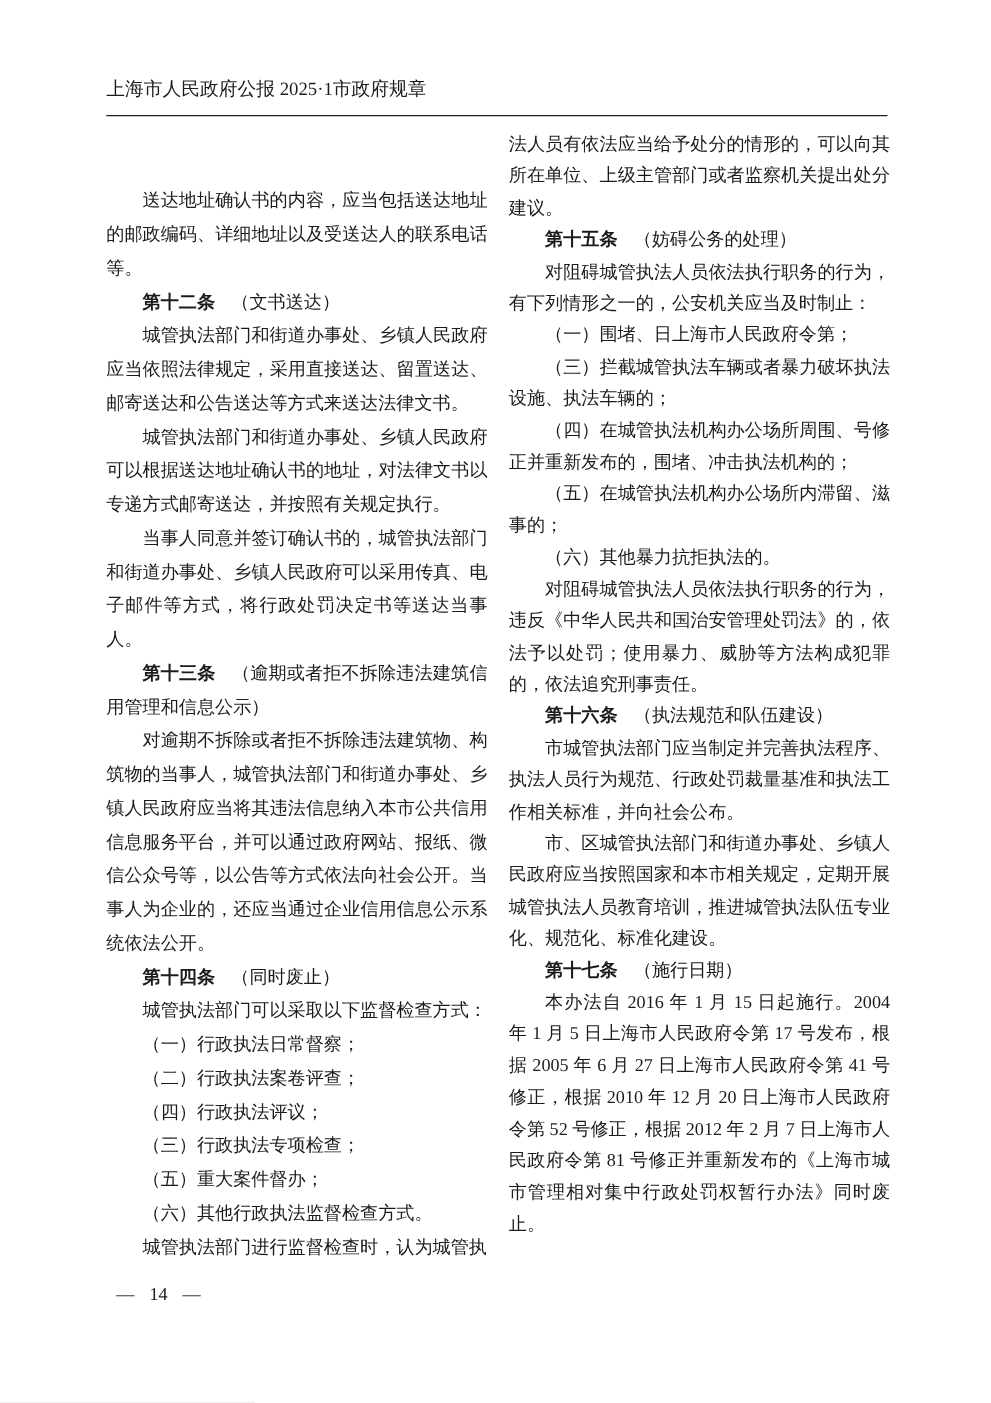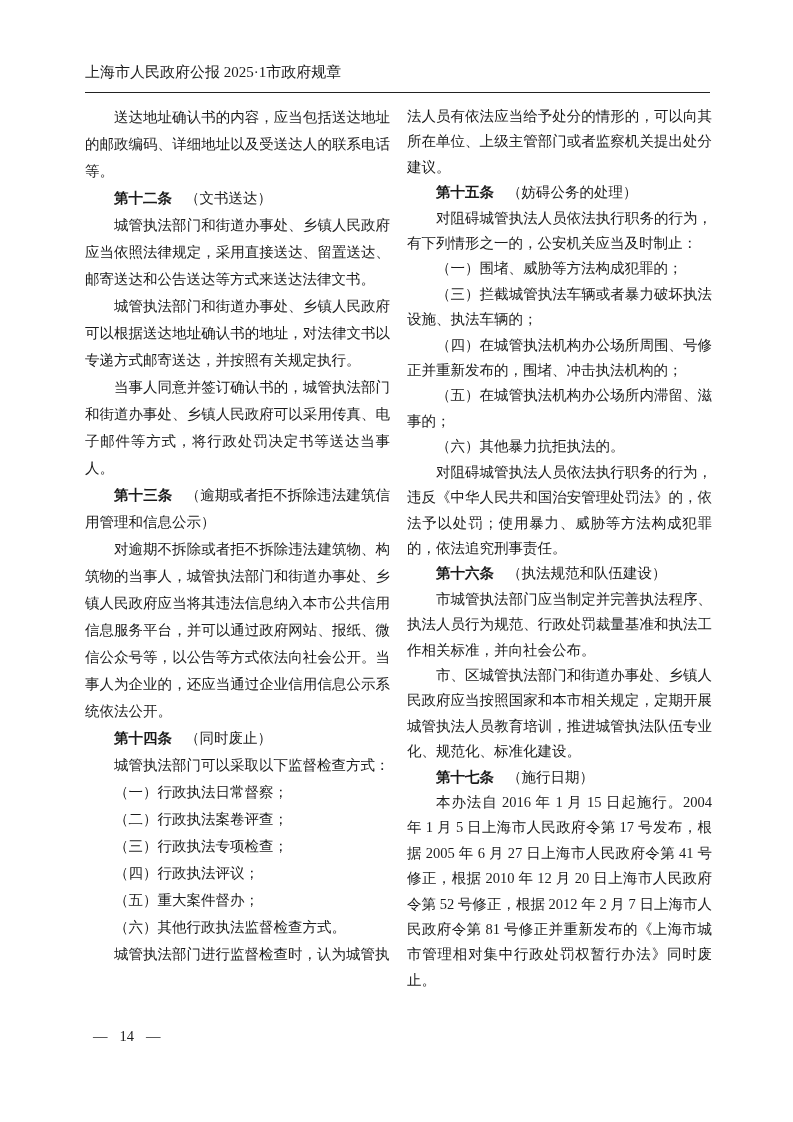--- a/index.html
+++ b/index.html
@@ -35,21 +35,21 @@
     top: 92px;
     border-top: 1.6px solid #222222;
     height: 0;
   }
   .column {
     position: absolute;
     top: 104px;
     width: 305px;
     font-size: 14.5px;
   }
-  .column-left  { left: 85px;  }
+  .column-left  { left: 85px; margin-top: 44px;  }
   .column-right { left: 407px; }
   .column-left  p { line-height: 27px;   }
   .column-right p { line-height: 25.4px; }
   p.para {
     margin: 0;
     text-align: justify;
     text-justify: inter-character;
     text-indent: 2em;
   }
   p.para.no-indent { text-indent: 0; }
@@ -84,32 +84,32 @@
       <p class="para"><span class="article-label">第十二条</span><span class="article-title">（文书送达）</span></p>
       <p class="para">城管执法部门和街道办事处、乡镇人民政府应当依照法律规定，采用直接送达、留置送达、邮寄送达和公告送达等方式来送达法律文书。</p>
       <p class="para">城管执法部门和街道办事处、乡镇人民政府可以根据送达地址确认书的地址，对法律文书以专递方式邮寄送达，并按照有关规定执行。</p>
       <p class="para">当事人同意并签订确认书的，城管执法部门和街道办事处、乡镇人民政府可以采用传真、电子邮件等方式，将行政处罚决定书等送达当事人。</p>
       <p class="para"><span class="article-label">第十三条</span><span class="article-title">（逾期或者拒不拆除违法建筑信用管理和信息公示）</span></p>
       <p class="para">对逾期不拆除或者拒不拆除违法建筑物、构筑物的当事人，城管执法部门和街道办事处、乡镇人民政府应当将其违法信息纳入本市公共信用信息服务平台，并可以通过政府网站、报纸、微信公众号等，以公告等方式依法向社会公开。当事人为企业的，还应当通过企业信用信息公示系统依法公开。</p>
       <p class="para"><span class="article-label">第十四条</span><span class="article-title">（同时废止）</span></p>
       <p class="para">城管执法部门可以采取以下监督检查方式：</p>
       <p class="para">（一）行政执法日常督察；</p>
       <p class="para">（二）行政执法案卷评查；</p>
+      <p class="para">（四）行政执法评议；</p>
       <p class="para">（三）行政执法专项检查；</p>
-      <p class="para">（四）行政执法评议；</p>
       <p class="para">（五）重大案件督办；</p>
       <p class="para">（六）其他行政执法监督检查方式。</p>
       <p class="para">城管执法部门进行监督检查时，认为城管执</p>
     </div>
 
   <div class="column column-right">
       <p class="para no-indent">法人员有依法应当给予处分的情形的，可以向其所在单位、上级主管部门或者监察机关提出处分建议。</p>
       <p class="para"><span class="article-label">第十五条</span><span class="article-title">（妨碍公务的处理）</span></p>
       <p class="para">对阻碍城管执法人员依法执行职务的行为，有下列情形之一的，公安机关应当及时制止：</p>
-      <p class="para">（一）围堵、威胁等方法构成犯罪的；</p>
+      <p class="para">（一）围堵、日上海市人民政府令第；</p>
       <p class="para">（三）拦截城管执法车辆或者暴力破坏执法设施、执法车辆的；</p>
       <p class="para">（四）在城管执法机构办公场所周围、号修正并重新发布的，围堵、冲击执法机构的；</p>
       <p class="para">（五）在城管执法机构办公场所内滞留、滋事的；</p>
       <p class="para">（六）其他暴力抗拒执法的。</p>
       <p class="para">对阻碍城管执法人员依法执行职务的行为，违反《中华人民共和国治安管理处罚法》的，依法予以处罚；使用暴力、威胁等方法构成犯罪的，依法追究刑事责任。</p>
       <p class="para"><span class="article-label">第十六条</span><span class="article-title">（执法规范和队伍建设）</span></p>
       <p class="para">市城管执法部门应当制定并完善执法程序、执法人员行为规范、行政处罚裁量基准和执法工作相关标准，并向社会公布。</p>
       <p class="para">市、区城管执法部门和街道办事处、乡镇人民政府应当按照国家和本市相关规定，定期开展城管执法人员教育培训，推进城管执法队伍专业化、规范化、标准化建设。</p>
       <p class="para"><span class="article-label">第十七条</span><span class="article-title">（施行日期）</span></p>
       <p class="para">本办法自 2016 年 1 月 15 日起施行。2004 年 1 月 5 日上海市人民政府令第 17 号发布，根据 2005 年 6 月 27 日上海市人民政府令第 41 号修正，根据 2010 年 12 月 20 日上海市人民政府令第 52 号修正，根据 2012 年 2 月 7 日上海市人民政府令第 81 号修正并重新发布的《上海市城市管理相对集中行政处罚权暂行办法》同时废止。</p>

